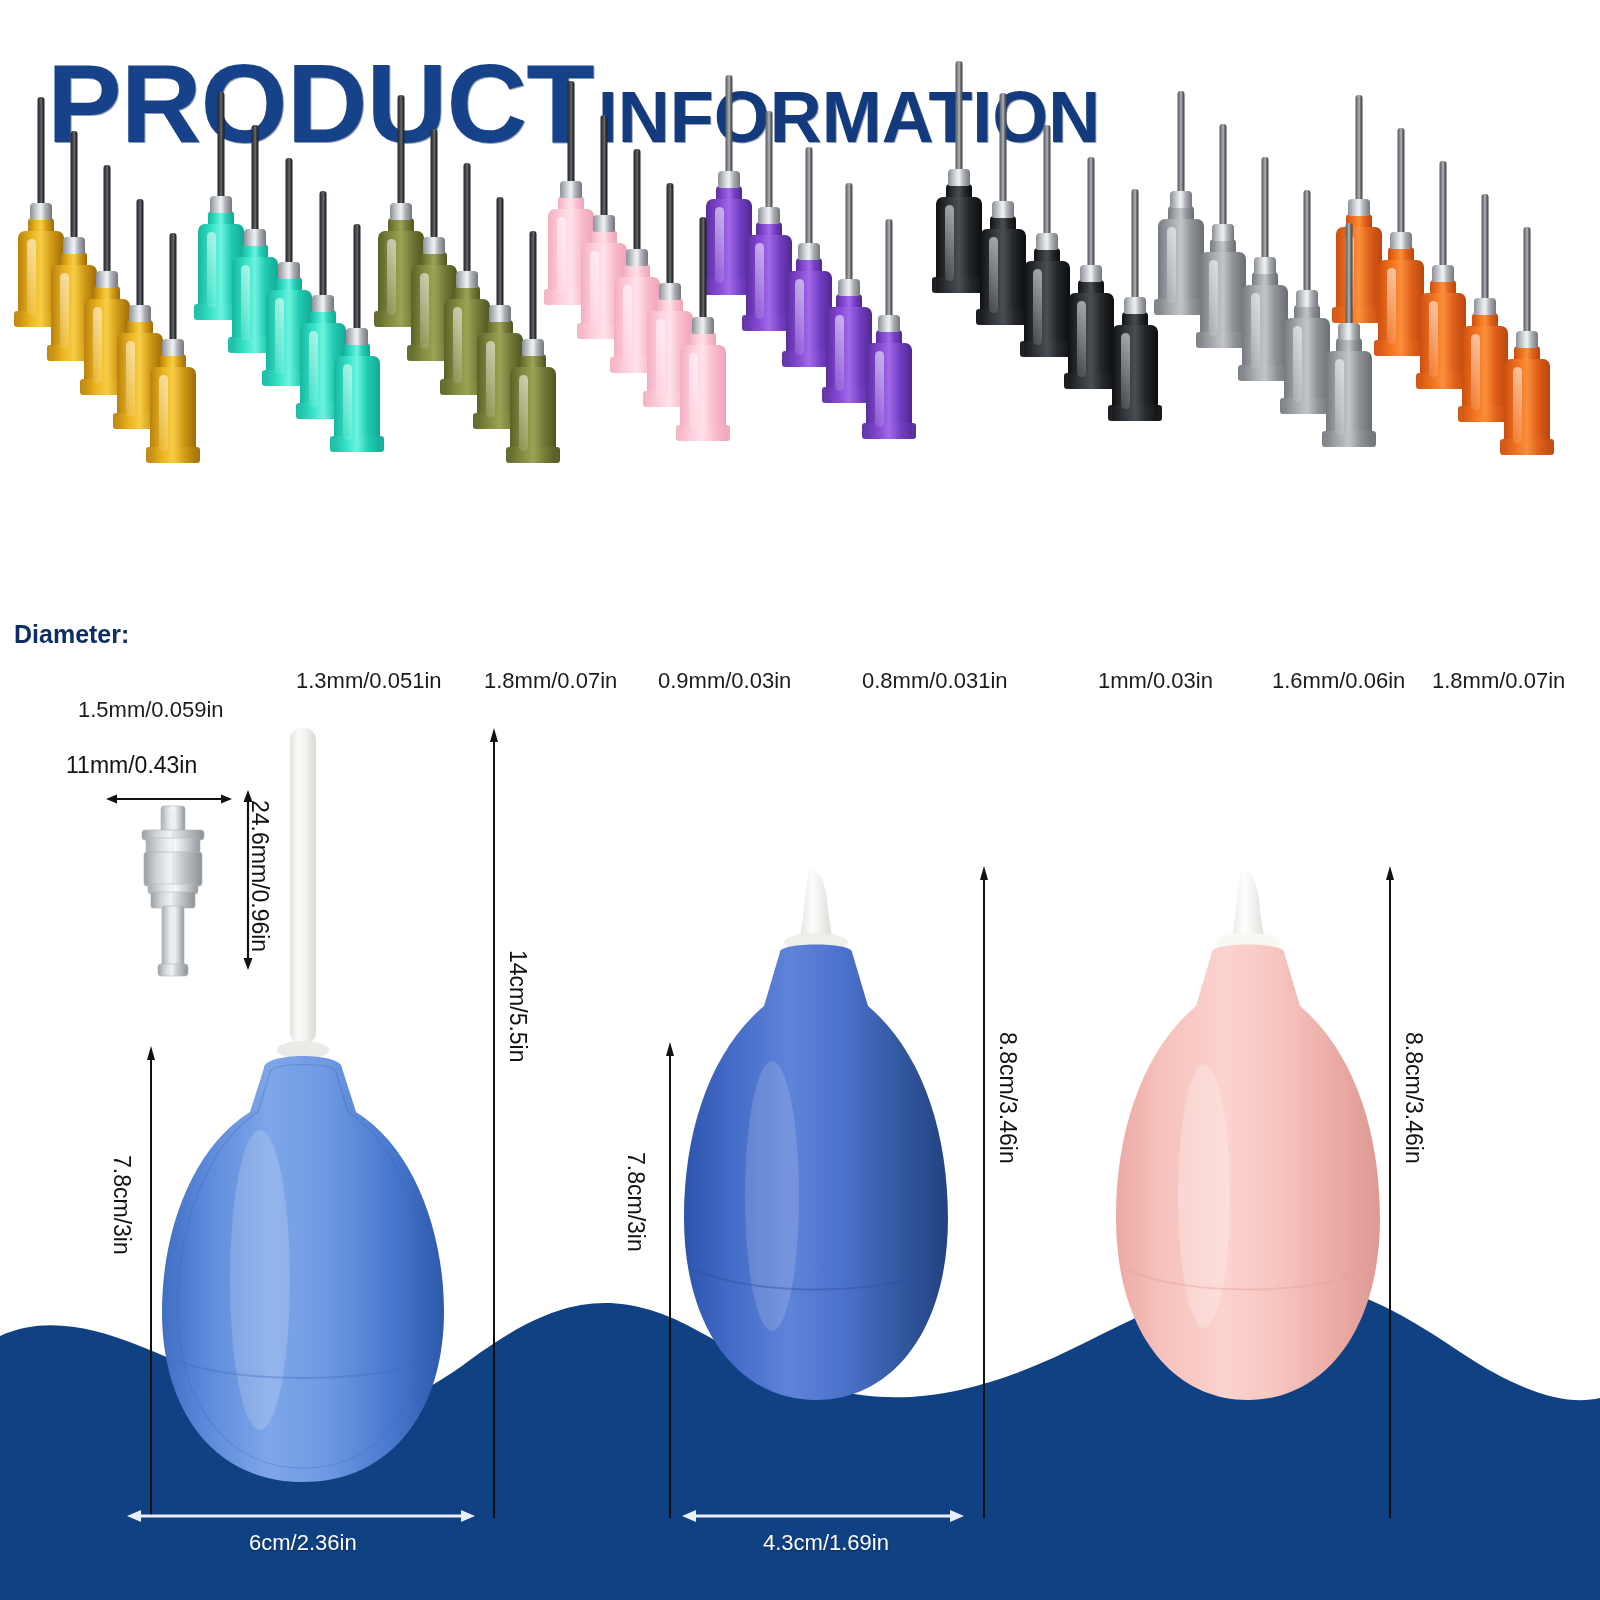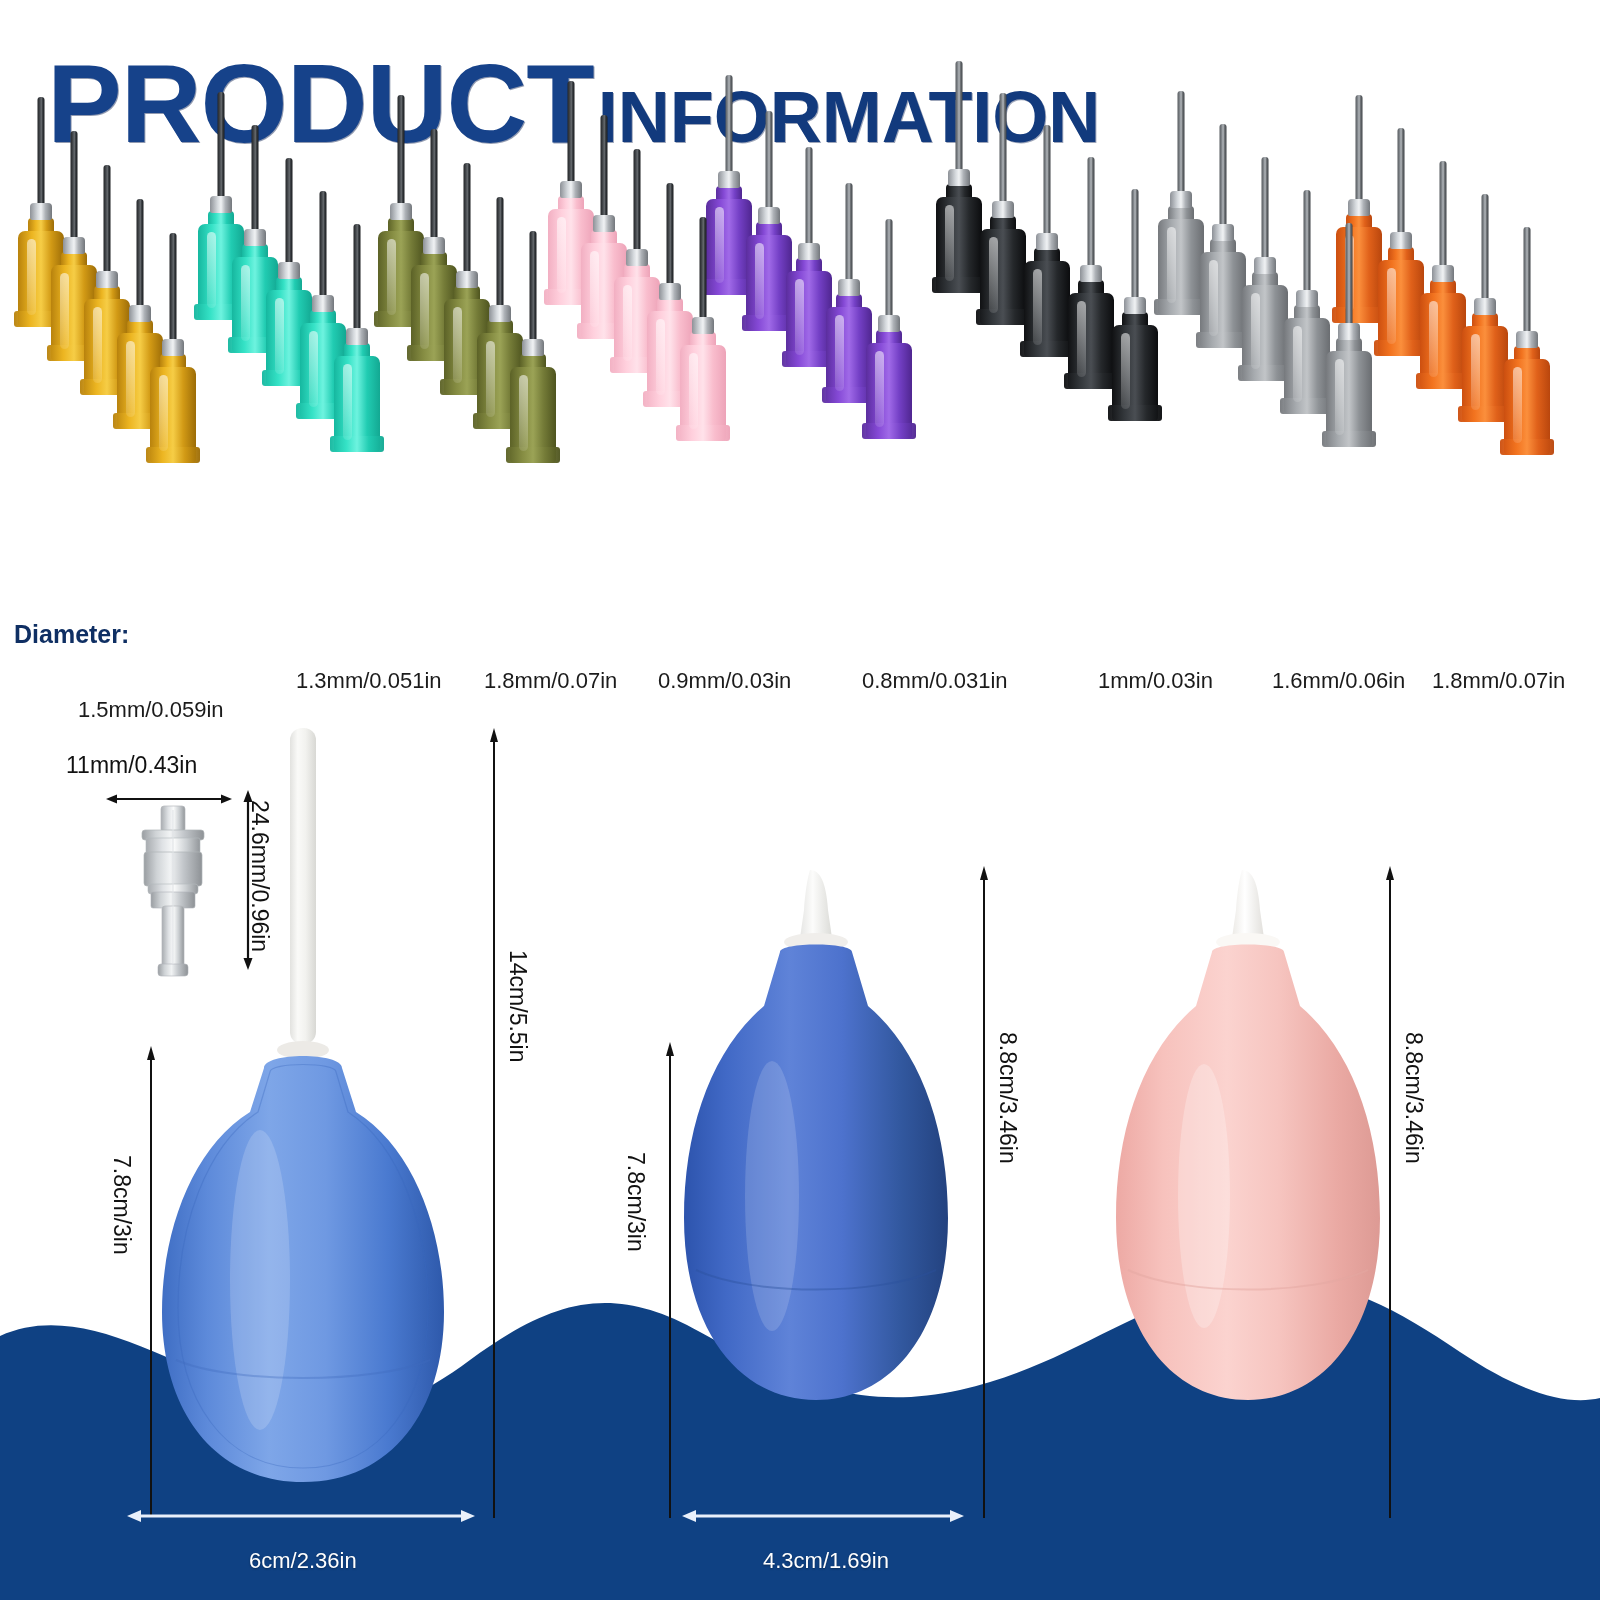--- a/index.html
+++ b/index.html
@@ -93,21 +93,20 @@
   .bulb{position:absolute;}
   .vline{position:absolute;width:12px;}
   .vlabel{
     position:absolute;writing-mode:vertical-rl;font-size:23px;color:#111;
     white-space:nowrap;letter-spacing:0px;
   }
   .hmeasure{position:absolute;height:16px;}
   .hlabel{
     position:absolute;font-size:22px;color:#ffffff;white-space:nowrap;
     text-shadow:0 1px 2px rgba(0,0,0,.35);
-    margin-top:18px;
   }
 </style>
 </head>
 <body>
 
 <div id="page">
 
   <div id="title-block">
     <span id="title-main" style="color: rgb(22, 66, 138);">PRODUCT</span>
     <span id="title-sub">INFORMATION</span>

